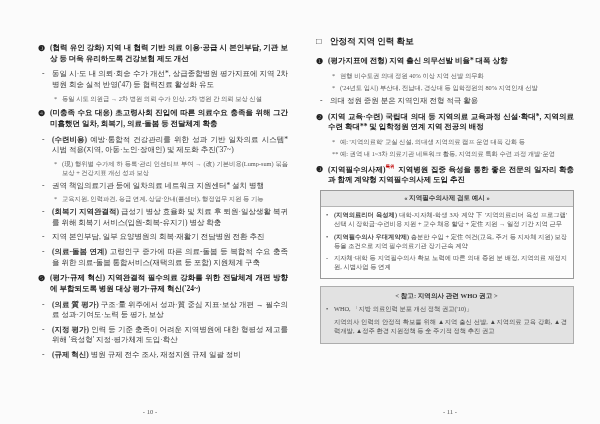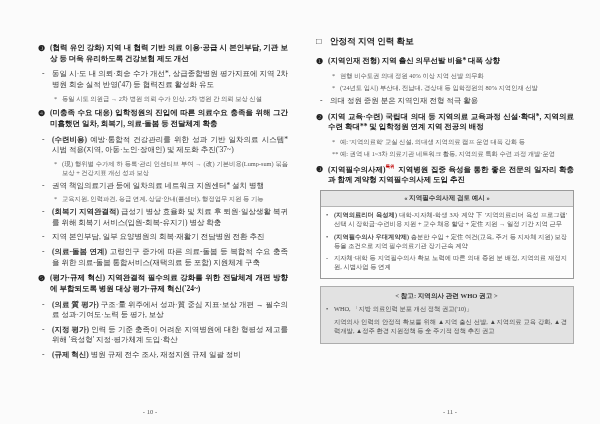--- a/index.html
+++ b/index.html
@@ -61,21 +61,21 @@
       <span class="mk">-</span>
       <p class="tx"><b class="lead"></b><span>동일 시·도 내 의뢰·회송 수가 개선*, 상급종합병원 평가지표에 지역 2차 병원 회송 실적 반영('47) 등 협력진료 활성화 유도</span></p>
     </div>
     <div class="blk foot">
       <span class="mk">*</span>
       <p class="tx">동일 시도 의원급 → 2차 병원 의뢰 수가 인상, 2차 병원 간 의뢰 보상 신설</p>
     </div>
 
     <div class="blk item">
       <span class="mk">❹</span>
-      <p class="tx"><b class="lead">(미충족 수요 대응)</b><span> 입학정원의 진입에 따른 의료수요 충족을 위해 그간 미흡했던 일차, 회복기, 의료-돌봄 등 전달체계 확충</span></p>
+      <p class="tx"><b class="lead">(미충족 수요 대응)</b><span> 초고령사회 진입에 따른 의료수요 충족을 위해 그간 미흡했던 일차, 회복기, 의료-돌봄 등 전달체계 확충</span></p>
     </div>
     <div class="blk dash">
       <span class="mk">-</span>
       <p class="tx"><b class="lead">(수련비용)</b><span> 예방·통합적 건강관리를 위한 성과 기반 일차의료 시스템* 시범 적용(지역, 아동·노인·장애인) 및 제도화 추진('37~)</span></p>
     </div>
     <div class="blk foot">
       <span class="mk">*</span>
       <p class="tx">(現) 행위별 수가제 하 등록·관리 인센티브 부여 → (改) 기본비용(Lump-sum) 묶음 보상 + 건강지표 개선 성과 보상</p>
     </div>
     <div class="blk dash">
@@ -121,21 +121,21 @@
 
   <div class="page right">
 
     <div class="sect">
       <span class="mk">□</span>
       <span>안정적 지역 인력 확보</span>
     </div>
 
     <div class="blk item">
       <span class="mk">❶</span>
-      <p class="tx"><b class="lead">(지역인재 전형)</b><span> 지역 출신 의무선발 비율* 대폭 상향</span></p>
+      <p class="tx"><b class="lead">(평가지표에 전형)</b><span> 지역 출신 의무선발 비율* 대폭 상향</span></p>
     </div>
     <div class="blk foot">
       <span class="mk">*</span>
       <p class="tx">현행 비수도권 의대 정원 40% 이상 지역 선발 의무화</p>
     </div>
     <div class="blk foot">
       <span class="mk">*</span>
       <p class="tx">('24년도 입시) 부산대, 전남대, 경상대 등 입학정원의 80% 지역인재 선발</p>
     </div>
     <div class="blk dash">

